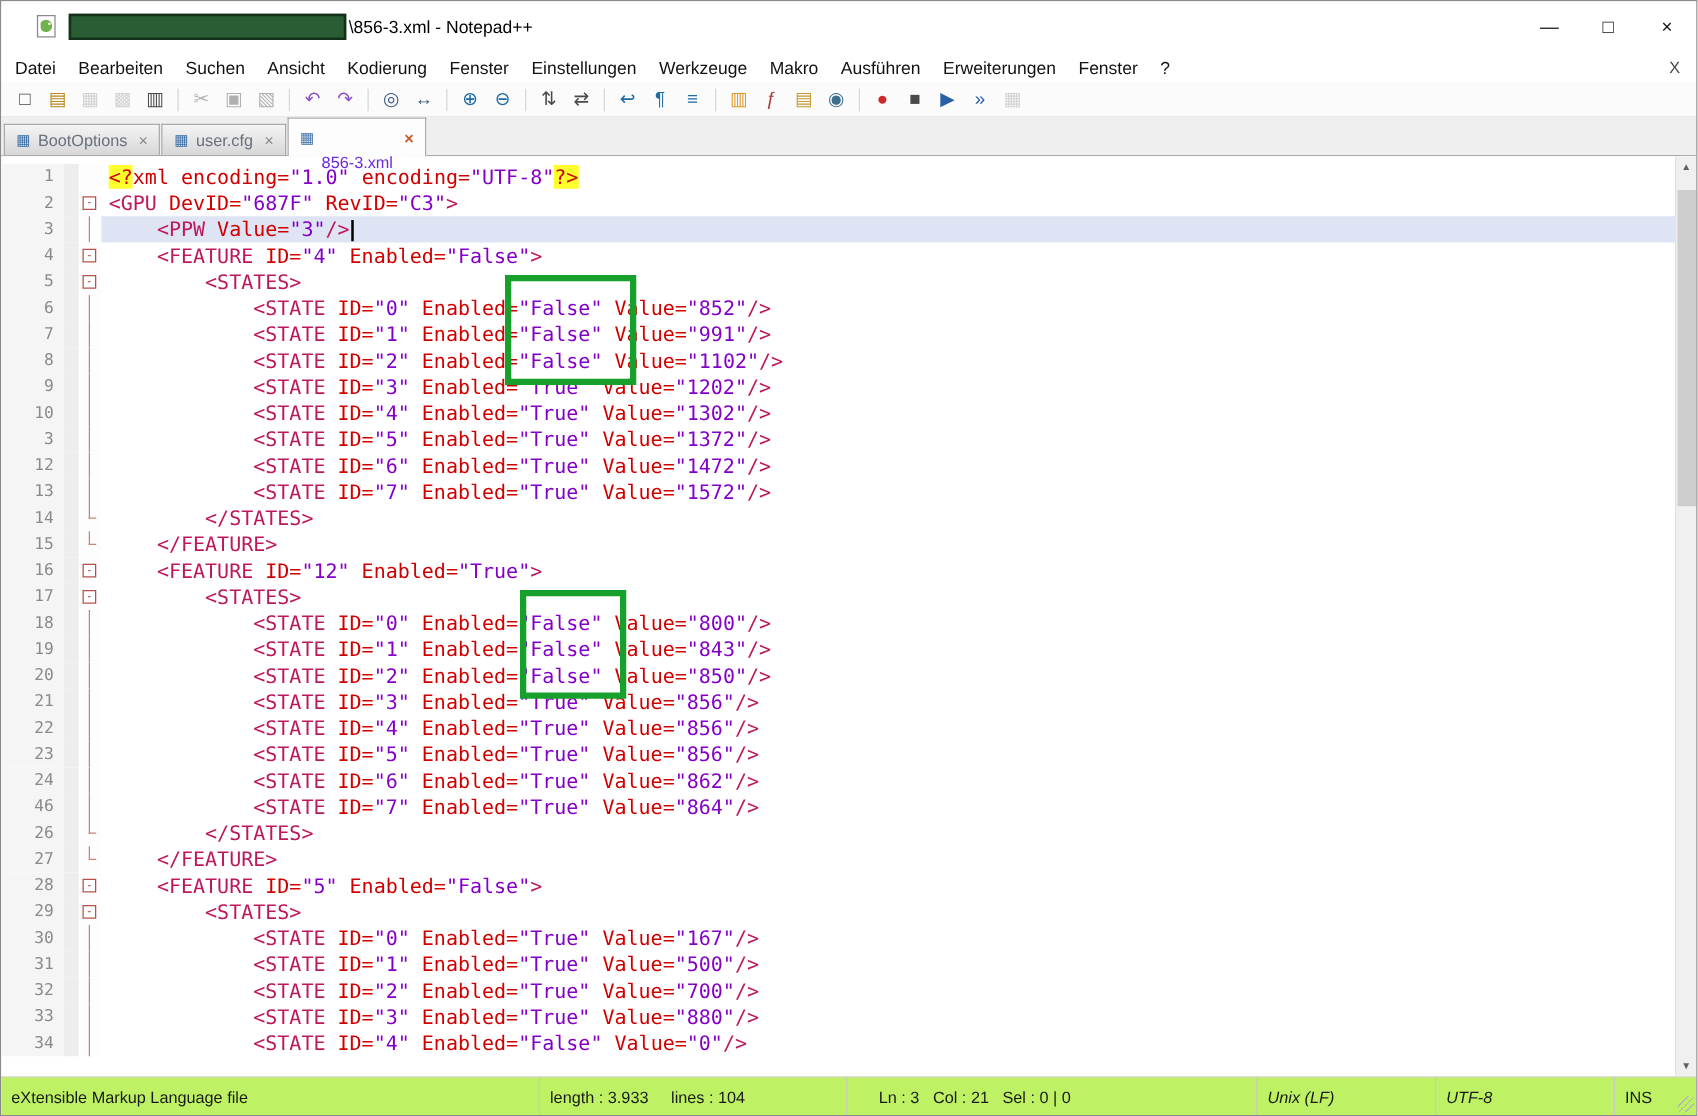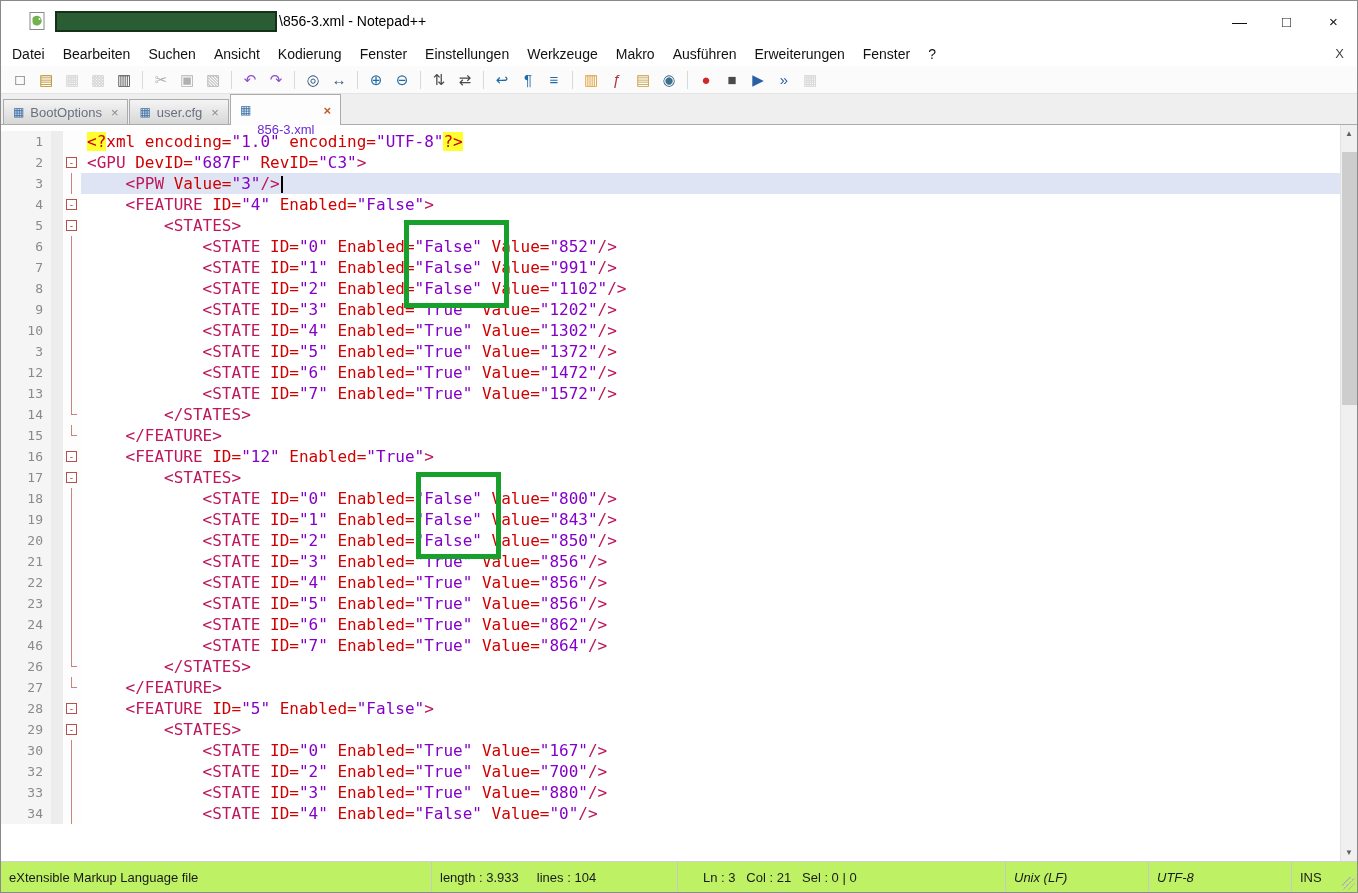--- a/index.html
+++ b/index.html
@@ -484,20 +484,28 @@
         </div>
         <div class="line">
           <div class="line-num">30</div>
           <div class="bm-margin"></div>
           <div class="fold-margin">
             <span class="fold-vline"></span>
           </div>
           <div class="code"><span class="tk-pln">            </span><span class="tk-tag">&lt;STATE</span><span class="tk-attr"> ID=</span><span class="tk-val">"0"</span><span class="tk-attr"> Enabled=</span><span class="tk-val">"True"</span><span class="tk-attr"> Value=</span><span class="tk-val">"167"</span><span class="tk-tag">/&gt;</span></div>
         </div>
         <div class="line">
+          <div class="line-num">31</div>
+          <div class="bm-margin"></div>
+          <div class="fold-margin">
+            <span class="fold-vline"></span>
+          </div>
+          <div class="code"><span class="tk-pln">            </span><span class="tk-tag">&lt;STATE</span><span class="tk-attr"> ID=</span><span class="tk-val">"1"</span><span class="tk-attr"> Enabled=</span><span class="tk-val">"True"</span><span class="tk-attr"> Value=</span><span class="tk-val">"500"</span><span class="tk-tag">/&gt;</span></div>
+        </div>
+        <div class="line">
           <div class="line-num">32</div>
           <div class="bm-margin"></div>
           <div class="fold-margin">
             <span class="fold-vline"></span>
           </div>
           <div class="code"><span class="tk-pln">            </span><span class="tk-tag">&lt;STATE</span><span class="tk-attr"> ID=</span><span class="tk-val">"2"</span><span class="tk-attr"> Enabled=</span><span class="tk-val">"True"</span><span class="tk-attr"> Value=</span><span class="tk-val">"700"</span><span class="tk-tag">/&gt;</span></div>
         </div>
         <div class="line">
           <div class="line-num">33</div>
           <div class="bm-margin"></div>

